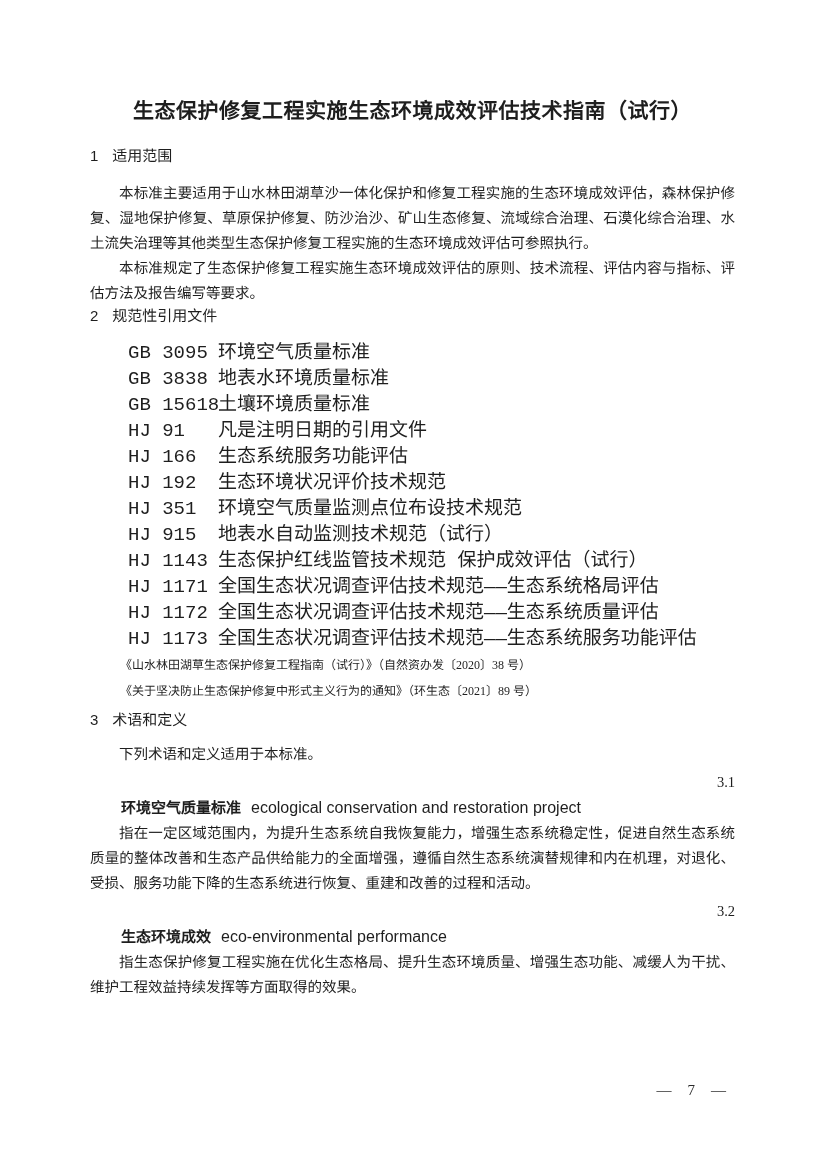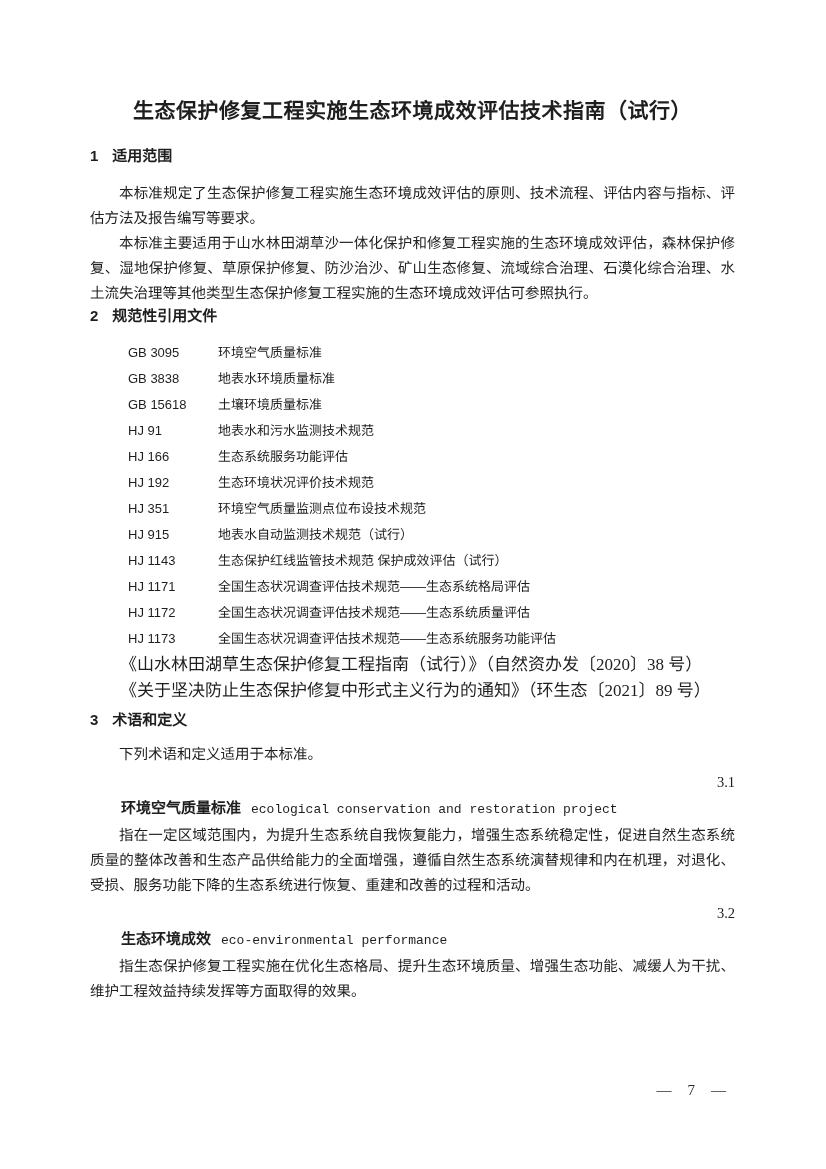--- a/index.html
+++ b/index.html
@@ -18,49 +18,49 @@
     font-family: "Liberation Sans", "DejaVu Sans", sans-serif;
     font-weight: bold;
     font-size: 21px;
     line-height: 30px;
     text-align: center;
     letter-spacing: 0.5px;
     margin: 0;
   }
   .sec-heading {
     font-family: "Liberation Sans", "DejaVu Sans", sans-serif;
-    font-weight: bold;
+    font-weight: normal;
     font-size: 15px;
     line-height: 16px;
     margin: 0;
   }
   .sec-heading .sec-num { margin-right: 14px; }
   .h-s1 { margin: 22px 0 17px; }
   .h-s2 { margin: 2px 0 16px; }
   .h-s3 { margin: 8px 0 14px; }
   .para {
     font-family: "Liberation Serif", "DejaVu Serif", serif;
     font-size: 14.5px;
     line-height: 25px;
     text-align: justify;
     text-indent: 2em;
     margin: 0;
   }
   .ref-list { margin-top: 4px; }
   .ref-row {
-    font-family: Liberation Sans, sans-serif;
-    font-size: 13px;
+    font-family: Liberation Mono, monospace;
+    font-size: 19px;
     line-height: 26px;
     padding-left: 38px;
     white-space: nowrap;
   }
   .ref-code { display: inline-block; width: 90px; }
   .doc-row {
     font-family: "Liberation Serif", "DejaVu Serif", serif;
-    font-size: 17px;
+    font-size: 12px;
     line-height: 26px;
     padding-left: 30px;
     white-space: nowrap;
   }
   .term-num {
     font-family: "Liberation Serif", "DejaVu Serif", serif;
     font-size: 14.5px;
     line-height: 26px;
     margin-top: 2px;
     text-align: right;
@@ -68,23 +68,23 @@
   .term-line {
     padding-left: 31px;
     line-height: 26px;
     font-size: 15px;
   }
   .term-cn {
     font-family: "Liberation Sans", "DejaVu Sans", sans-serif;
     font-weight: bold;
   }
   .term-en {
-    font-family: Liberation Mono, monospace;
+    font-family: Liberation Sans, sans-serif;
     font-weight: normal;
-    font-size: 13px;
+    font-size: 16px;
     margin-left: 10px;
   }
   .page-footer {
     position: absolute;
     top: 1082px;
     right: 100px;
     font-family: "Liberation Serif", "DejaVu Serif", serif;
     font-size: 15px;
     line-height: 16px;
     color: #2a2a2a;
@@ -95,32 +95,32 @@
 </head>
 <body>
 
 <div class="page">
 
   <h1 class="doc-title">生态保护修复工程实施生态环境成效评估技术指南（试行）</h1>
 
   <h2 class="sec-heading h-s1">
     <span class="sec-num">1</span><span>适用范围</span>
   </h2>
+  <p class="para">本标准主要适用于山水林田湖草沙一体化保护和修复工程实施的生态环境成效评估，森林保护修复、湿地保护修复、草原保护修复、防沙治沙、矿山生态修复、流域综合治理、石漠化综合治理、水土流失治理等其他类型生态保护修复工程实施的生态环境成效评估可参照执行。</p>
   <p class="para">本标准规定了生态保护修复工程实施生态环境成效评估的原则、技术流程、评估内容与指标、评估方法及报告编写等要求。</p>
-  <p class="para">本标准主要适用于山水林田湖草沙一体化保护和修复工程实施的生态环境成效评估，森林保护修复、湿地保护修复、草原保护修复、防沙治沙、矿山生态修复、流域综合治理、石漠化综合治理、水土流失治理等其他类型生态保护修复工程实施的生态环境成效评估可参照执行。</p>
 
   <h2 class="sec-heading h-s2">
     <span class="sec-num">2</span><span>规范性引用文件</span>
   </h2>
 
   <div class="ref-list">
     <div class="ref-row"><span class="ref-code">GB 3095</span><span class="ref-title">环境空气质量标准</span></div>
     <div class="ref-row"><span class="ref-code">GB 3838</span><span class="ref-title">地表水环境质量标准</span></div>
     <div class="ref-row"><span class="ref-code">GB 15618</span><span class="ref-title">土壤环境质量标准</span></div>
-    <div class="ref-row"><span class="ref-code">HJ 91</span><span class="ref-title">地表水和污水监测技术规范</span></div>
+    <div class="ref-row"><span class="ref-code">HJ 91</span><span class="ref-title">凡是注明日期的引用文件</span></div>
     <div class="ref-row"><span class="ref-code">HJ 166</span><span class="ref-title">生态系统服务功能评估</span></div>
     <div class="ref-row"><span class="ref-code">HJ 192</span><span class="ref-title">生态环境状况评价技术规范</span></div>
     <div class="ref-row"><span class="ref-code">HJ 351</span><span class="ref-title">环境空气质量监测点位布设技术规范</span></div>
     <div class="ref-row"><span class="ref-code">HJ 915</span><span class="ref-title">地表水自动监测技术规范（试行）</span></div>
     <div class="ref-row"><span class="ref-code">HJ 1143</span><span class="ref-title">生态保护红线监管技术规范 保护成效评估（试行）</span></div>
     <div class="ref-row"><span class="ref-code">HJ 1171</span><span class="ref-title">全国生态状况调查评估技术规范——生态系统格局评估</span></div>
     <div class="ref-row"><span class="ref-code">HJ 1172</span><span class="ref-title">全国生态状况调查评估技术规范——生态系统质量评估</span></div>
     <div class="ref-row"><span class="ref-code">HJ 1173</span><span class="ref-title">全国生态状况调查评估技术规范——生态系统服务功能评估</span></div>
   </div>
 

